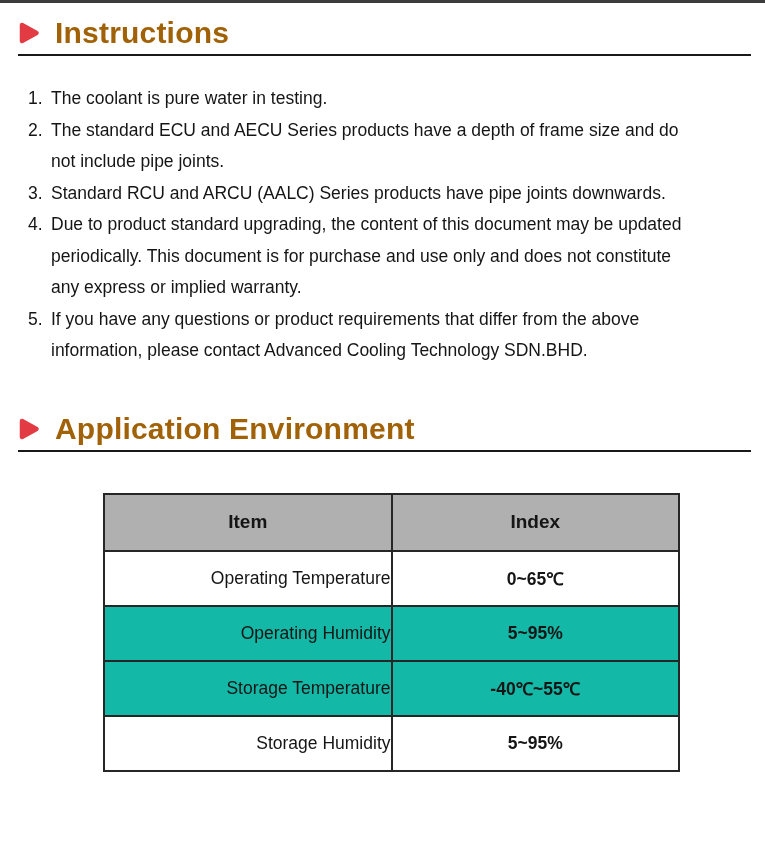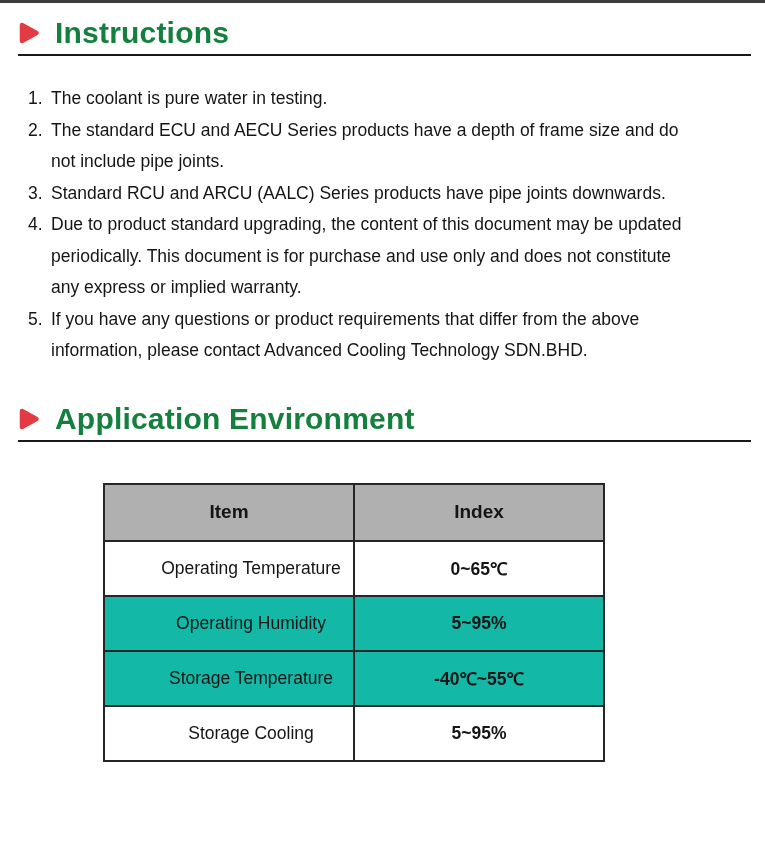--- a/index.html
+++ b/index.html
@@ -15,26 +15,26 @@
     background: #3c3c3c;
   }
   .section-heading {
     display: flex;
     align-items: center;
     gap: 15px;
     margin-left: 18px;
     height: 40px;
   }
   .section-heading.first { margin-top: 10px; }
-  .section-heading.second { margin-top: 32px; }
+  .section-heading.second { margin-top: 42px; }
   .heading-title {
     font-size: 30px;
     font-weight: bold;
     letter-spacing: 0.2px;
-    color: #15803d;
+    color: #a16207;
     line-height: 40px;
   }
   .tri-icon { display: inline-flex; width: 22px; height: 24px; }
   .heading-rule {
     border: none;
     border-top: 2px solid #191919;
     margin: 1px 14px 0 18px;
   }
   .num-list {
     margin: 27px 18px 0 28px;
@@ -48,38 +48,38 @@
   }
   .num-item .txt {
     white-space: pre-line;
     flex: 1 1 auto;
   }
   .env-table-wrap {
     margin: 41px 0 0 103px;
   }
   table.env-table {
     border-collapse: collapse;
-    width: 502px;
+    width: 577px;
     table-layout: fixed;
   }
   table.env-table th, table.env-table td {
     border: 2px solid #262626;
     font-size: 17.5px;
     height: 55px;
     vertical-align: middle;
   }
   table.env-table th {
     height: 57px;
     background: #b0b0b0;
     font-size: 19px;
     font-weight: bold;
     text-align: center;
   }
   table.env-table td.item-cell {
-    text-align: center;
+    text-align: right;
     padding-left: 44px;
     background: #ffffff;
   }
   table.env-table td.index-cell {
     text-align: center;
     background: #ffffff;
     font-weight: bold;
   }
   table.env-table tr.alt td { background: #14b8a6; }
 </style>
@@ -150,18 +150,18 @@
       </tr>
       <tr class="alt">
         <td class="item-cell">Operating Humidity</td>
         <td class="index-cell">5~95%</td>
       </tr>
       <tr class="alt">
         <td class="item-cell">Storage Temperature</td>
         <td class="index-cell">-40℃~55℃</td>
       </tr>
       <tr>
-        <td class="item-cell">Storage Cooling</td>
+        <td class="item-cell">Storage Humidity</td>
         <td class="index-cell">5~95%</td>
       </tr>
     </tbody>
   </table>
 </div>
 
 </body></html>

